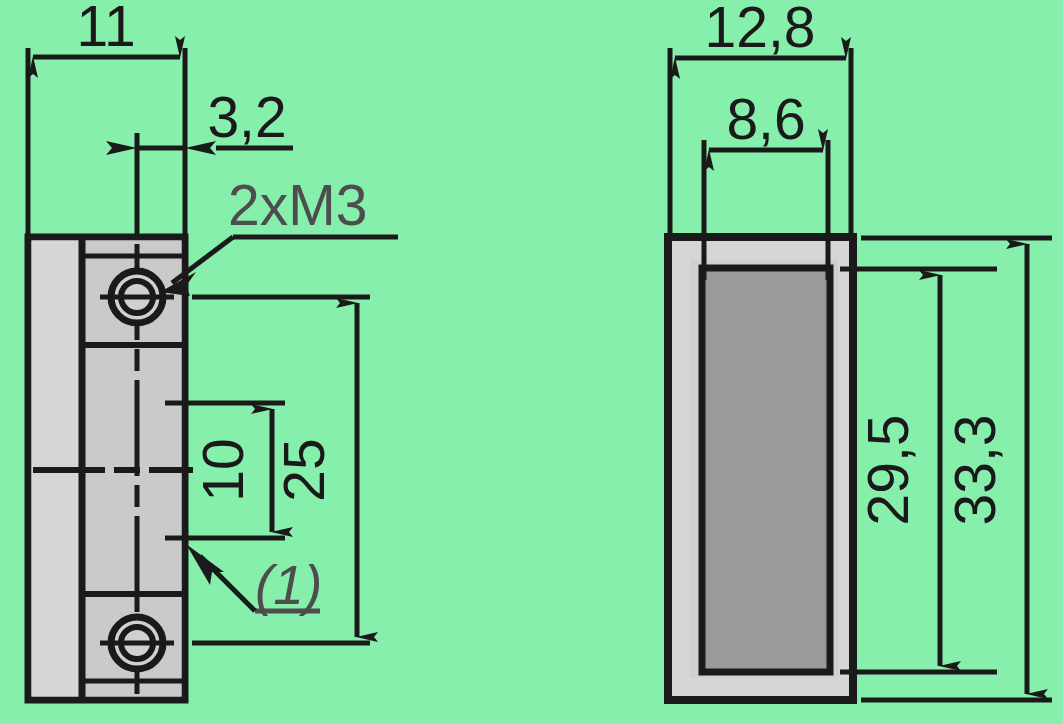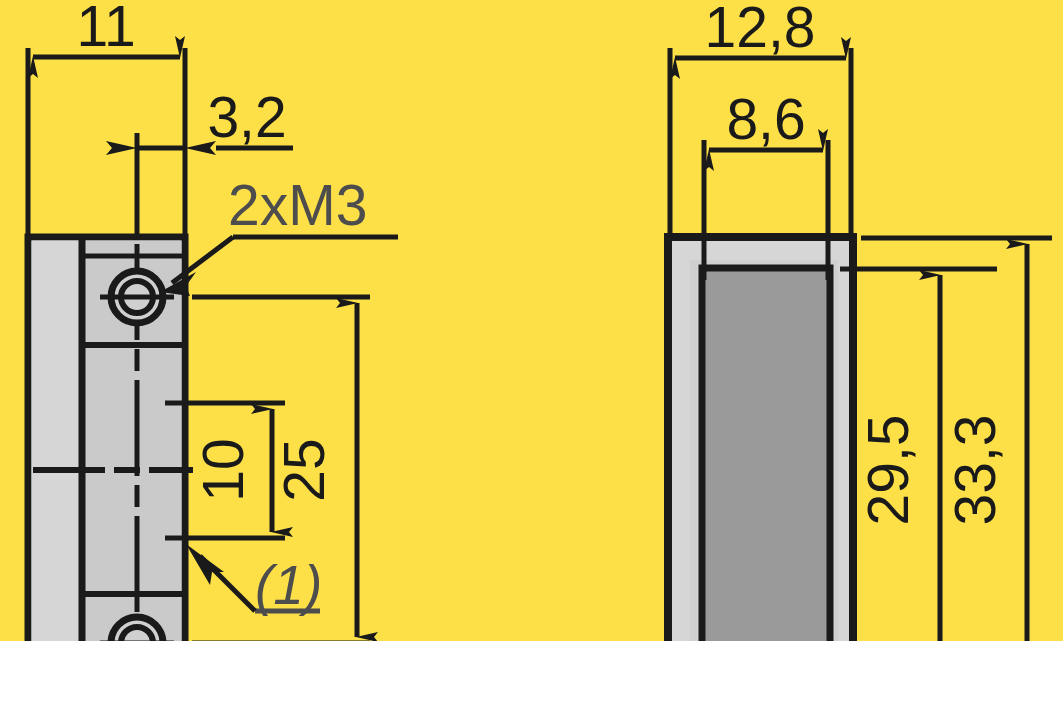--- a/index.html
+++ b/index.html
@@ -4,22 +4,22 @@
 <title>Technical Drawing</title>
 <style>
   html,body{margin:0;padding:0;background:#ffffff;}
   body{
     font-family:"Liberation Sans", sans-serif;
     -webkit-font-smoothing:antialiased;
   }
   #drawing-root{
     position:relative;
     width:1063px;
-    height:641px;
-    background:#fde047;
+    height:724px;
+    background:#86efac;
     overflow:hidden;
   }
   #drawing-svg{
     position:absolute;
     left:0; top:0;
     width:1063px;
     height:724px;
     display:block;
   }
   .dim-text{

